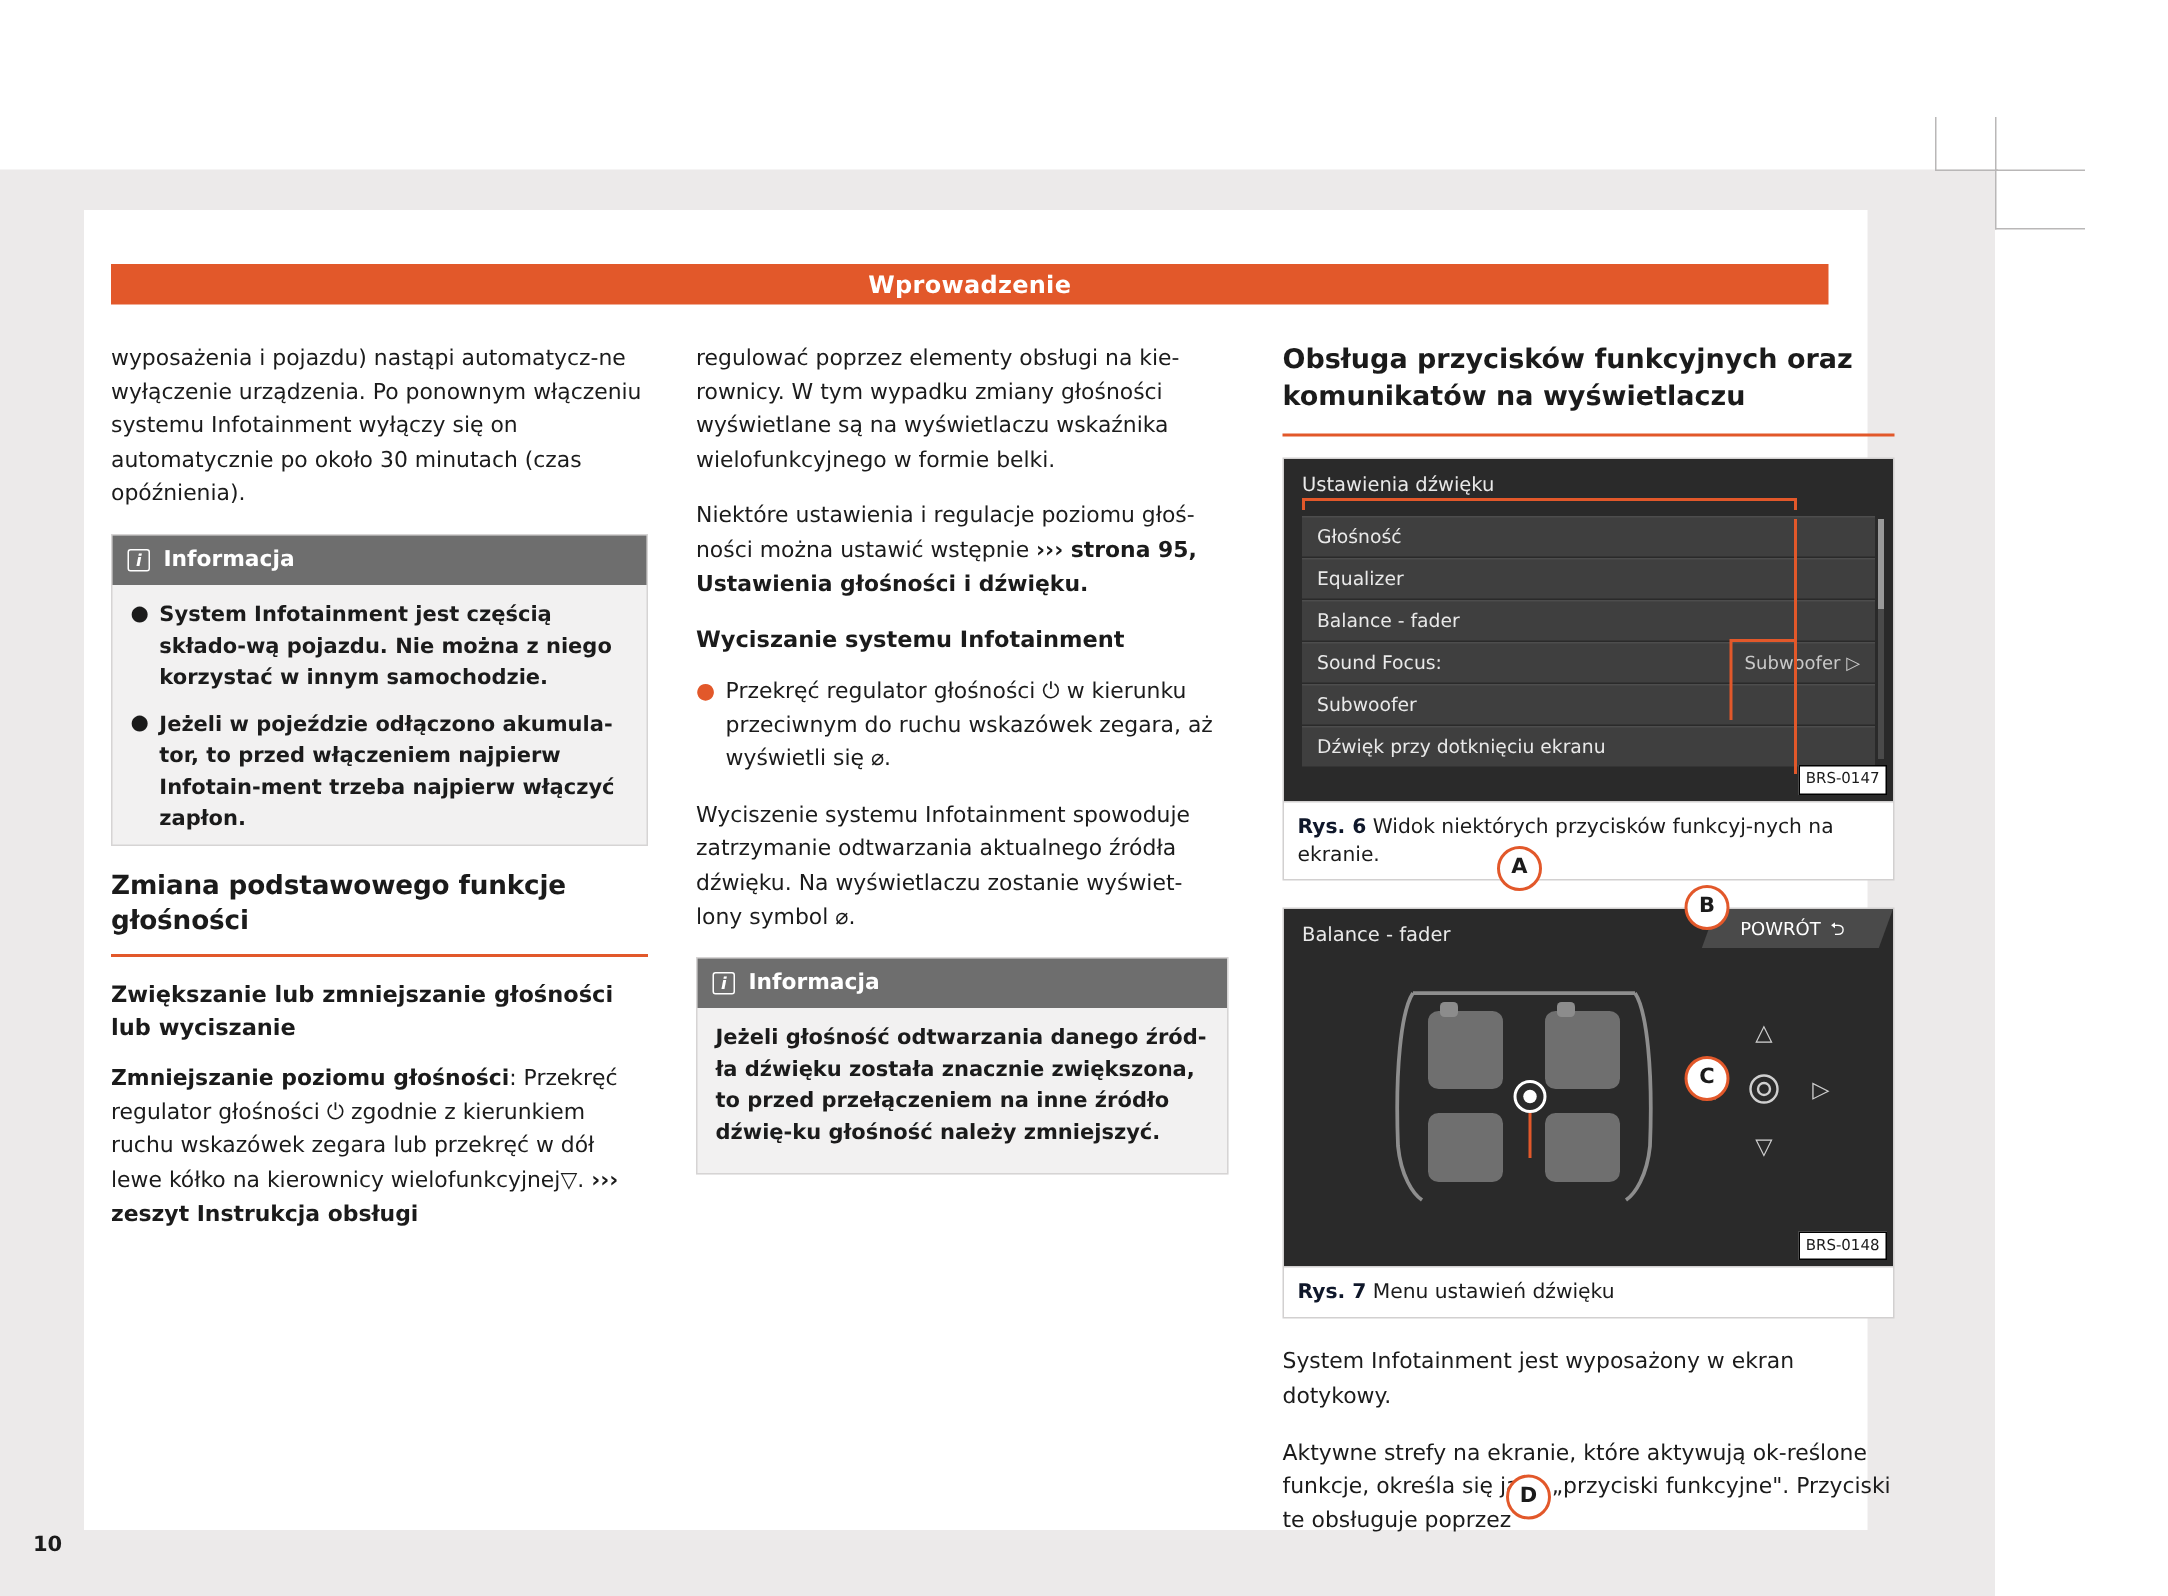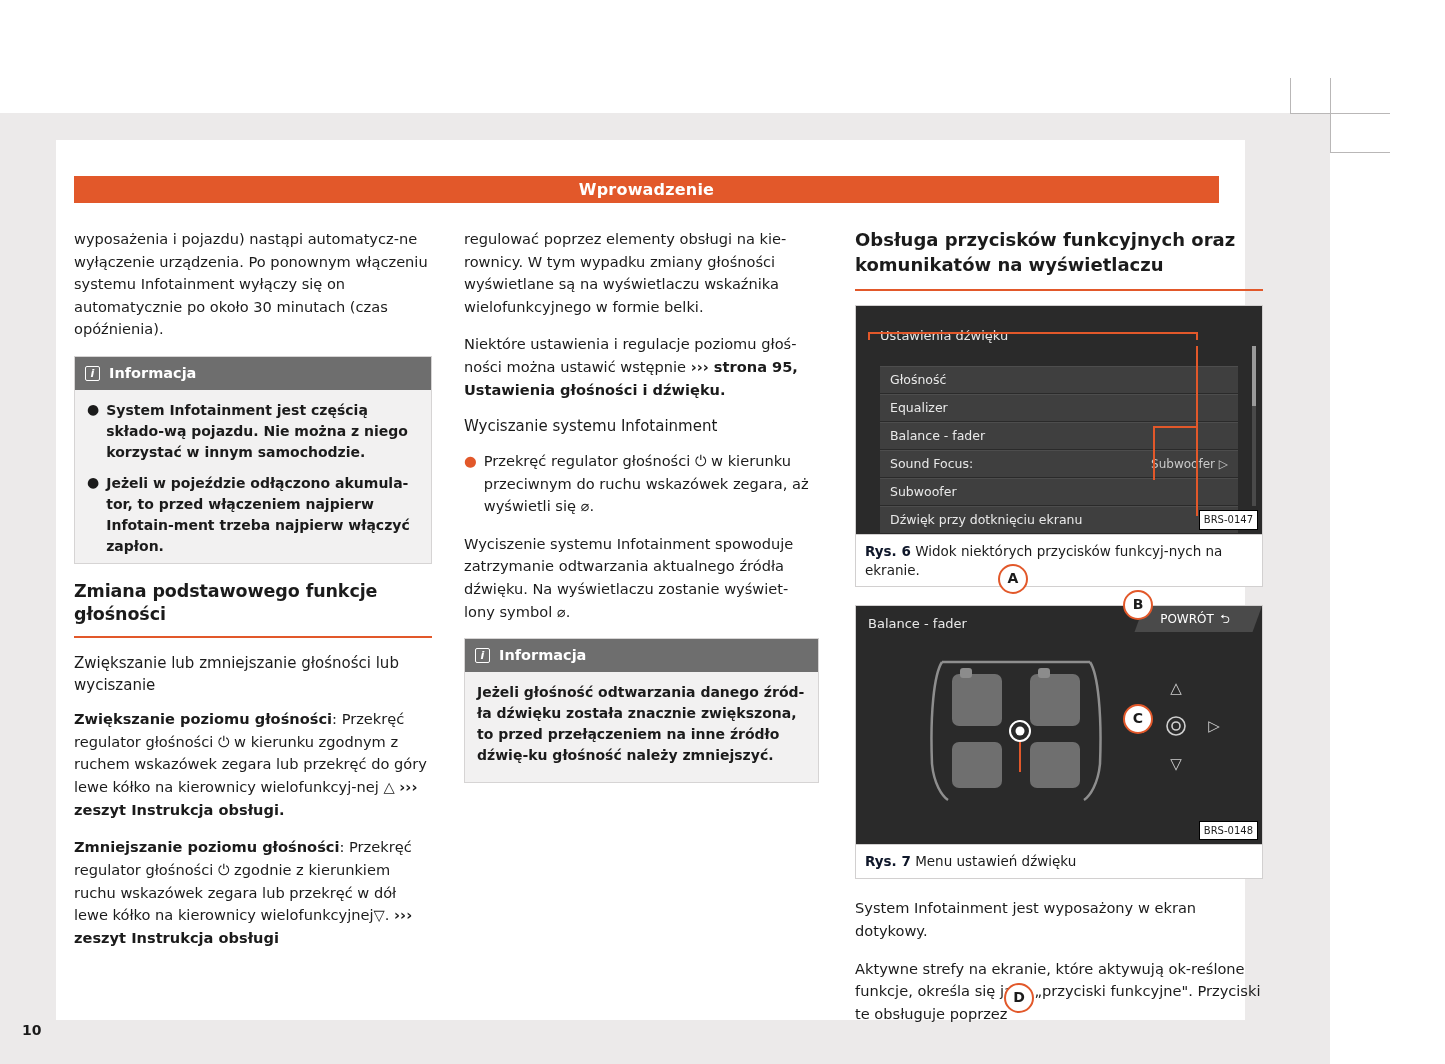--- a/index.html
+++ b/index.html
@@ -75,37 +75,37 @@
   .infobox-body p { margin:0 0 10px 0; }
   .bullet-row { display:flex; gap:7px; }
   .bullet-dot { line-height:1.4; }
 
   
   h2.sec {
     font-size:17.5px; font-weight:bold; margin:6px 0 0 0; line-height:1.35;
     letter-spacing:-0.1px;
   }
   .rule-orange { border:0; border-top:2px solid #e2582a; margin:9px 0 15px 0; }
-  h3.sub { font-size:15px; font-weight:normal; margin:0 0 12px 0; line-height:1.45; }
+  h3.sub { font-size:15px; font-weight:bold; margin:0 0 12px 0; line-height:1.45; }
   .b { font-weight:bold; }
 
   
   .rc-title { font-size:18px; font-weight:bold; line-height:1.38; margin:0; }
   .rc-rule { border:0; border-top:2px solid #e2582a; margin:11px 0 14px 0; }
 
   
   .figure { border:1px solid #d2d0d0; margin-bottom:18px; }
   .screen {
-    background:#2a2a2a; position:relative; height:228px; padding:12px;
+    background:#2a2a2a; position:relative; height:228px; padding:0;
     overflow:hidden;
   }
   .screen-title {
     color:#e9e9e9; font-size:13px; padding:8px 0 6px 12px;
   }
-  .menu-list { margin:14px 12px; }
+  .menu-list { margin:4px 12px; }
   .menu-row {
     height:27px; background:#3f3f3f; color:#e9e9e9; font-size:12.5px;
     display:flex; align-items:center; padding:0 10px; margin-bottom:1px;
     justify-content:space-between;
     border-top:1px solid #4d4d4d;
   }
   .menu-row .val { color:#c9c9c9; font-size:12px; }
   .scrollbar {
     position:absolute; right:6px; top:40px; width:4px; height:160px; background:#4a4a4a;
   }
@@ -193,21 +193,20 @@
         <span>Jeżeli w pojeździe odłączono akumula-tor, to przed włączeniem najpierw Infotain-ment trzeba najpierw włączyć zapłon.</span>
       </div>
     </div>
   </div>
 
   <h2 class="sec">Zmiana podstawowego funkcje głośności</h2>
   <hr class="rule-orange">
 
   <h3 class="sub">Zwiększanie lub zmniejszanie głośności lub wyciszanie</h3>
 
-  <p><span class="b">Zwiększanie poziomu głośności</span><span>: Przekręć regulator głośności ⏻ w kierunku zgodnym z ruchem wskazówek zegara lub przekręć do góry lewe kółko na kierownicy wielofunkcyj-nej △ </span><span class="b">››› zeszyt Instrukcja obsługi.</span></p>
 
   <p><span class="b">Zmniejszanie poziomu głośności</span><span>: Przekręć regulator głośności ⏻ zgodnie z kierunkiem ruchu wskazówek zegara lub przekręć w dół lewe kółko na kierownicy wielofunkcyjnej▽.</span> <span class="b">››› zeszyt Instrukcja obsługi</span></p>
 
 </div>
 
 <div class="col col2">
   <p>regulować poprzez elementy obsługi na kie-rownicy. W tym wypadku zmiany głośności wyświetlane są na wyświetlaczu wskaźnika wielofunkcyjnego w formie belki.</p>
 
   <p><span>Niektóre ustawienia i regulacje poziomu głoś-ności można ustawić wstępnie </span><span class="b">››› strona 95, Ustawienia głośności i dźwięku.</span></p>
 

